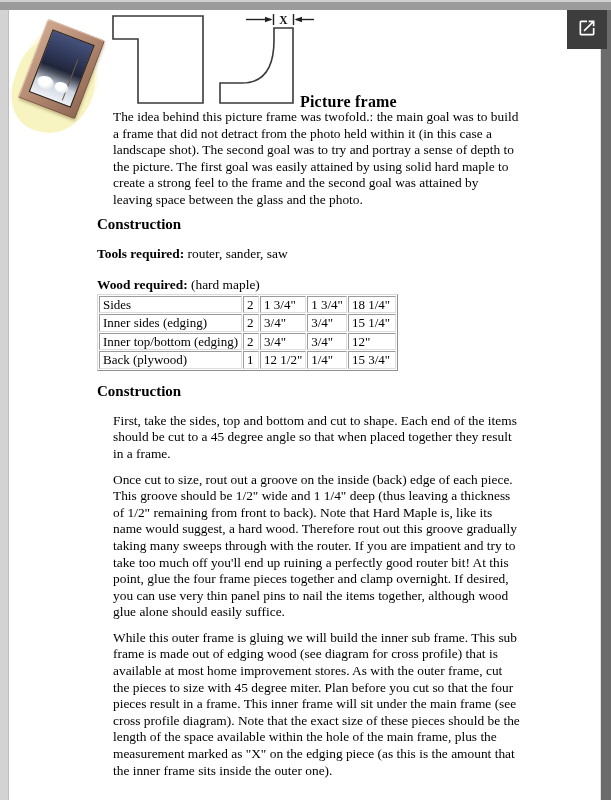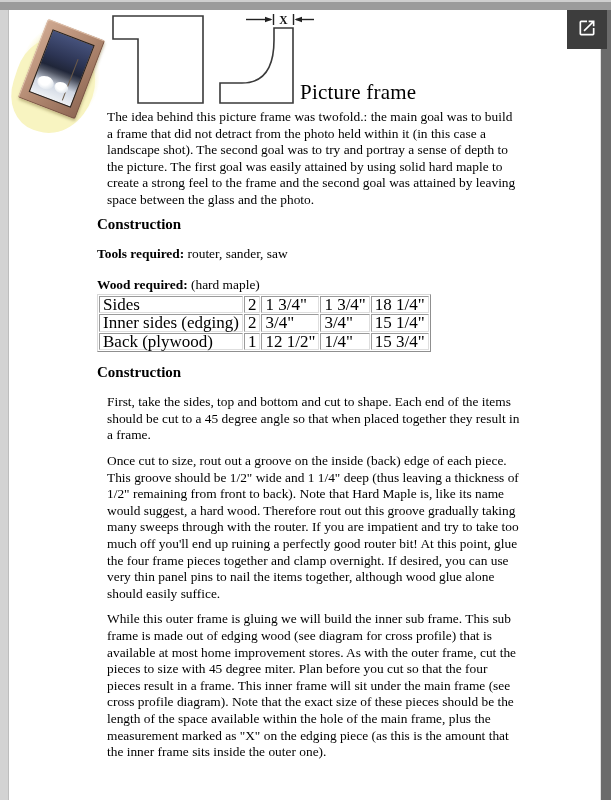--- a/index.html
+++ b/index.html
@@ -35,33 +35,33 @@
   .photo-inner{position:absolute;left:8px;top:8px;right:8px;bottom:9px;
     border:1px solid #23201e;
     background:linear-gradient(to bottom,#46527c 0%,#2c3453 35%,#202639 52%,#4a4f5e 60%,#cfd6e2 78%,#eef1f5 100%);}
   .mound1{position:absolute;left:3px;bottom:7px;width:17px;height:13px;border-radius:50%;
     background:radial-gradient(circle at 40% 30%,#ffffff 0 40%,#c9d3de 100%);}
   .mound2{position:absolute;left:21px;bottom:9px;width:14px;height:11px;border-radius:50%;
     background:radial-gradient(circle at 40% 30%,#ffffff 0 40%,#c9d3de 100%);}
   .twig{position:absolute;right:9px;top:18px;width:1px;height:44px;background:#6b5a49;}
   
   .diagrams{position:absolute;left:104px;top:2px;}
-  .page-title{position:absolute;left:292px;top:70px;font-size:21px;font-weight:normal;
+  .page-title{position:absolute;left:292px;top:83px;font-size:16px;font-weight:bold;
     letter-spacing:.2px;white-space:nowrap;}
   
   .content{position:absolute;left:89px;top:99px;width:424px;font-size:13.4px;line-height:16.6px;}
-  .content p{margin:0 0 9px 10px;}
+  .content p{margin:0 0 9px 16px;}
   .content p.intro{margin-bottom:7px;}
   h3.sec{font-size:15px;line-height:17px;margin:0 0 13px 0;font-weight:bold;}
   p.req{margin:0 0 15px 0;}
   p.req.wood{margin-bottom:0;}
   
   table.materials{border-collapse:separate;border-spacing:1px;margin:0 0 12px 0;
     border:1px solid;border-color:#d9d9d9 #8f8f8f #8f8f8f #d9d9d9;
-    font-size:17px;line-height:15.5px;}
+    font-size:13px;line-height:15.5px;}
   table.materials td{border:1px solid;border-color:#9b9b9b #dedede #dedede #9b9b9b;
     padding:0 3px;white-space:nowrap;}
   td.c-item{min-width:122px;}
   td.c-qty{min-width:8px;}
   td.c-w{min-width:38px;}
   td.c-t{min-width:30px;}
   td.c-l{min-width:40px;}
   h3.sec2{margin:11px 0 13px 0;}
 </style>
 </head>
@@ -134,20 +134,27 @@
           <td class="c-l">18 1/4"</td>
         </tr>
         <tr>
           <td class="c-item">Inner sides (edging)</td>
           <td class="c-qty">2</td>
           <td class="c-w">3/4"</td>
           <td class="c-t">3/4"</td>
           <td class="c-l">15 1/4"</td>
         </tr>
         <tr>
+          <td class="c-item">Inner top/bottom (edging)</td>
+          <td class="c-qty">2</td>
+          <td class="c-w">3/4"</td>
+          <td class="c-t">3/4"</td>
+          <td class="c-l">12"</td>
+        </tr>
+        <tr>
           <td class="c-item">Back (plywood)</td>
           <td class="c-qty">1</td>
           <td class="c-w">12 1/2"</td>
           <td class="c-t">1/4"</td>
           <td class="c-l">15 3/4"</td>
         </tr>
       </tbody>
     </table>
 
     <h3 class="sec sec2">Construction</h3>

